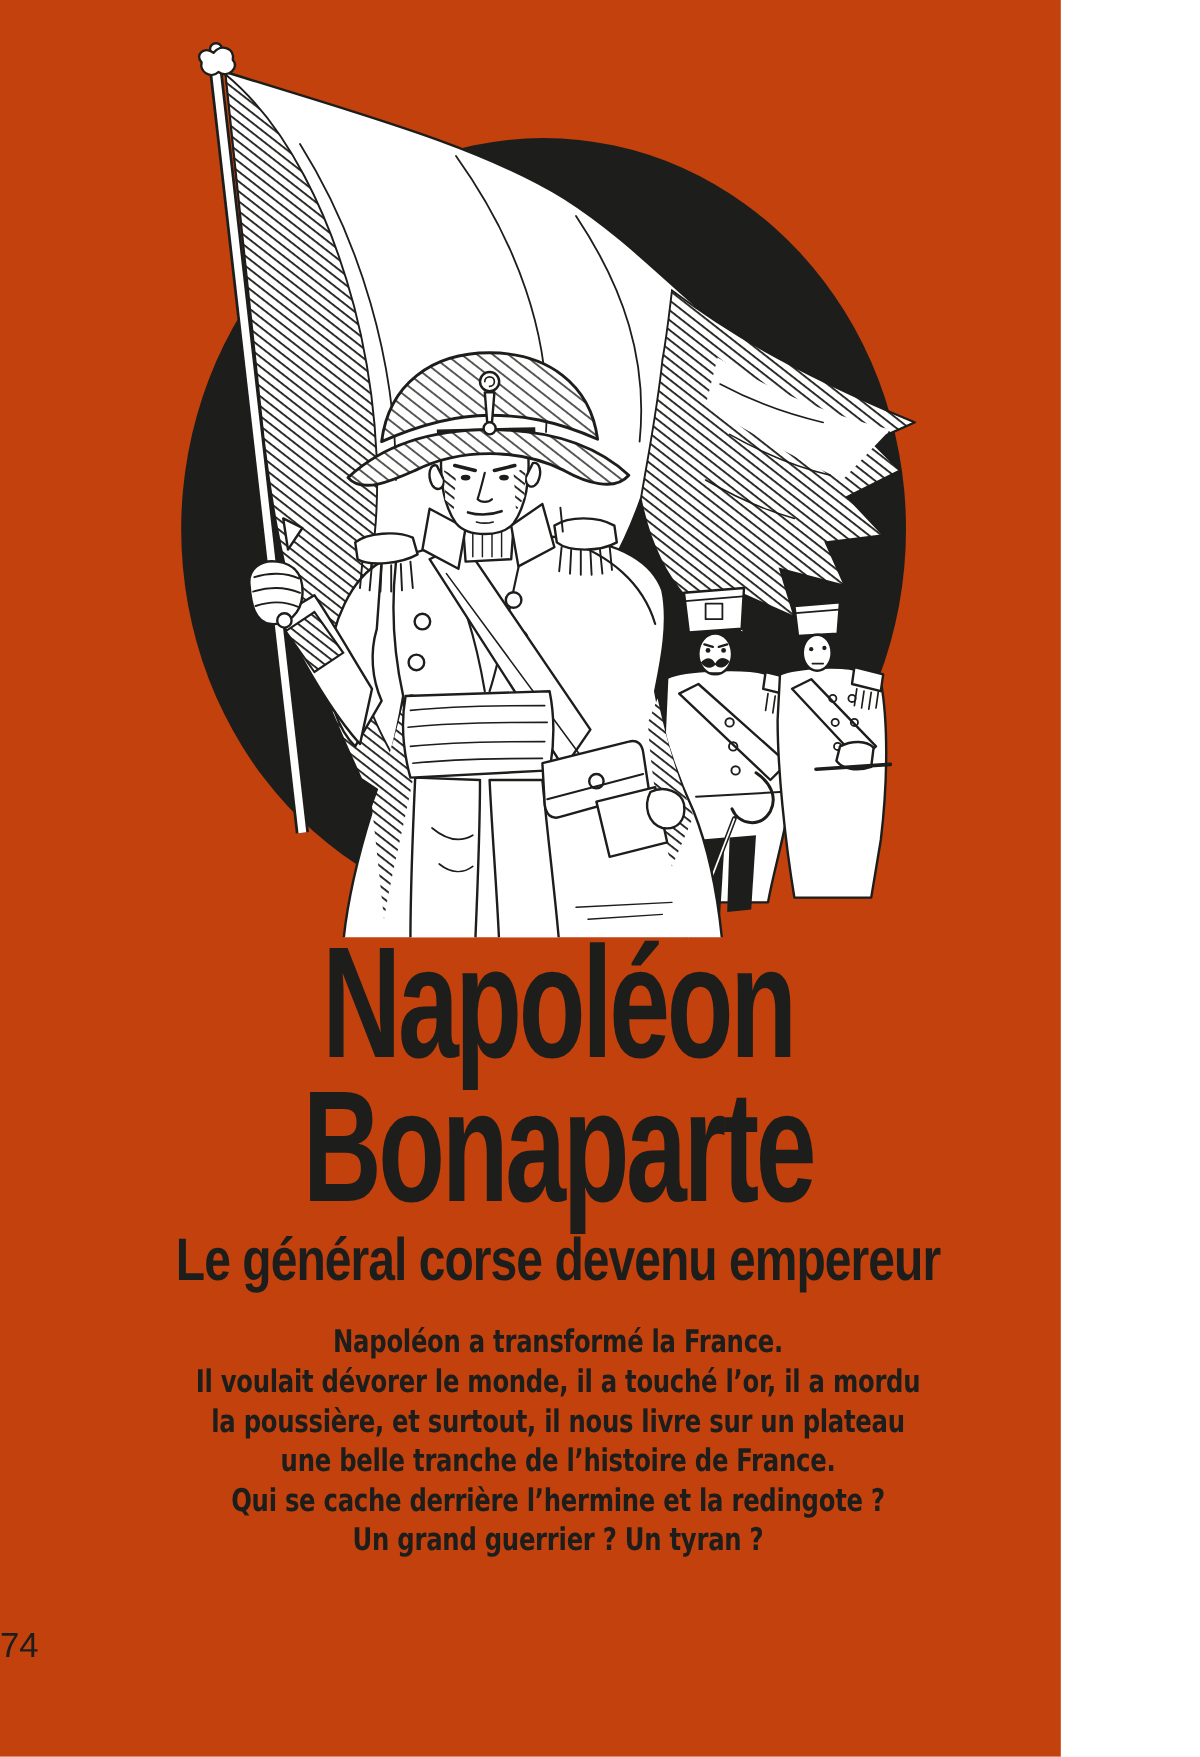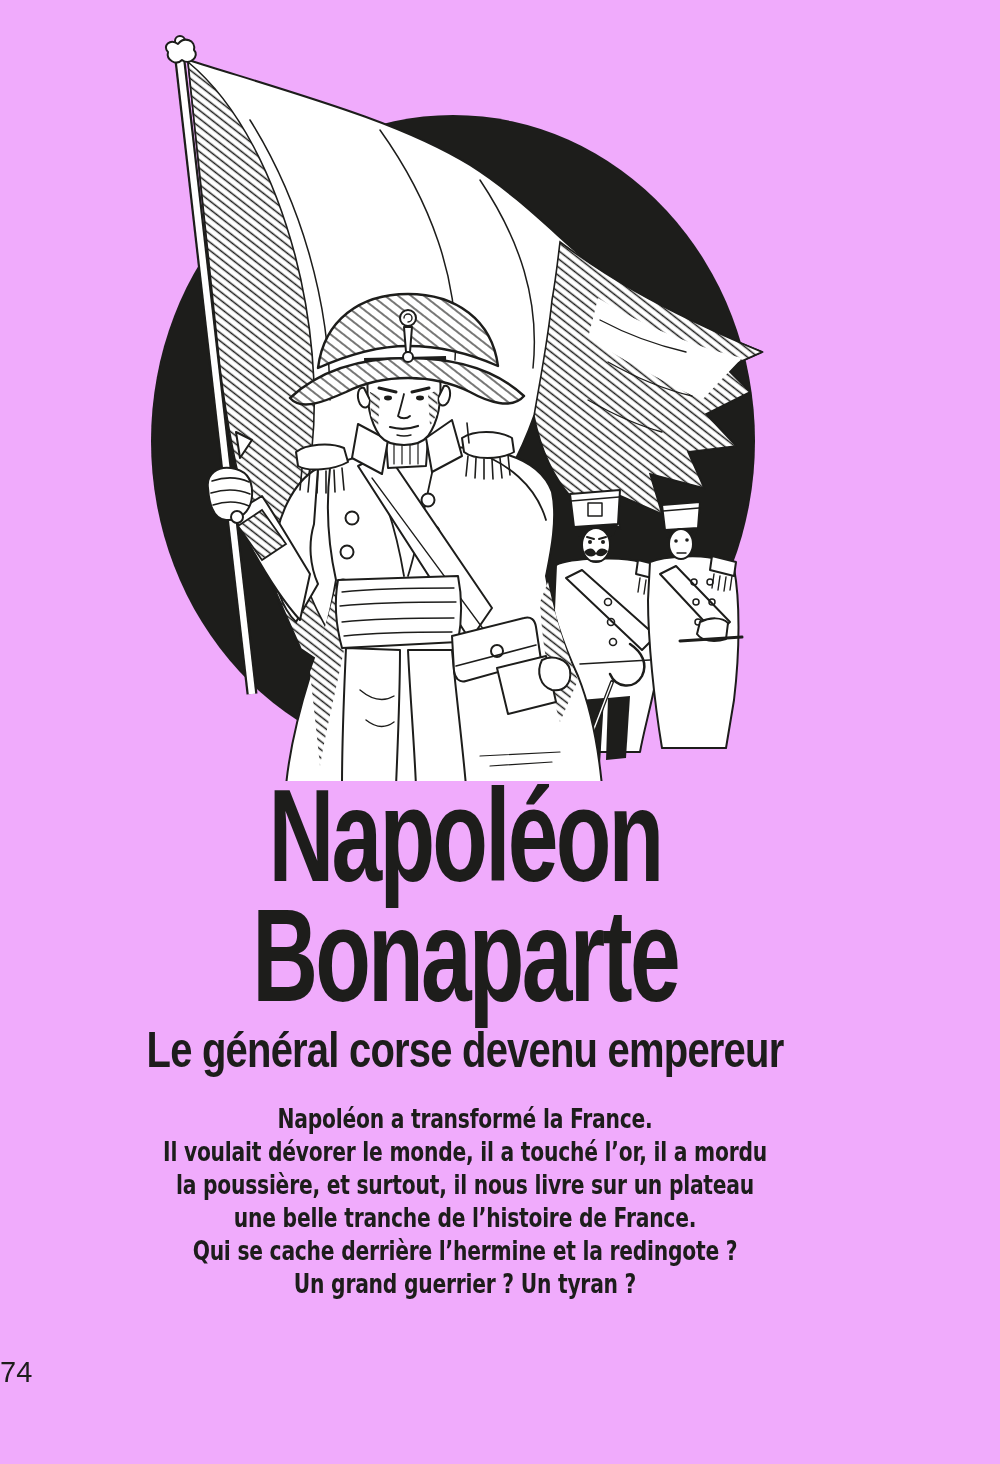--- a/index.html
+++ b/index.html
@@ -1,17 +1,17 @@
 <!DOCTYPE html>
 <html><head>
 <meta charset="utf-8">
 <style>
   html,body{margin:0;padding:0;background:#ffffff;}
   body{width:1000px;height:1464px;font-family:"Liberation Sans",sans-serif;color:#1d1d1b;}
-  .page{position:relative;width:1000px;height:1464px;overflow:hidden;background:#f0abfc;}
+  .page{position:relative;width:884px;height:1464px;overflow:hidden;background:#c2410c;}
   .illu{position:absolute;top:0;left:0;width:1000px;height:800px;}
   .title-line{position:absolute;left:0;width:930px;text-align:center;margin:0;
     font-weight:bold;font-size:132px;line-height:1;letter-spacing:-4px;
     transform:scaleX(0.69);transform-origin:50% 0;white-space:nowrap;}
   #title1{top:770px;}
   #title2{top:890px;}
   .subtitle{position:absolute;top:1025px;left:0;width:930px;text-align:center;margin:0;
     font-weight:bold;font-size:50px;line-height:1;letter-spacing:-1px;
     transform:scaleX(0.80);transform-origin:50% 0;white-space:nowrap;}
   .intro{position:absolute;top:1103px;left:0;width:930px;text-align:center;

